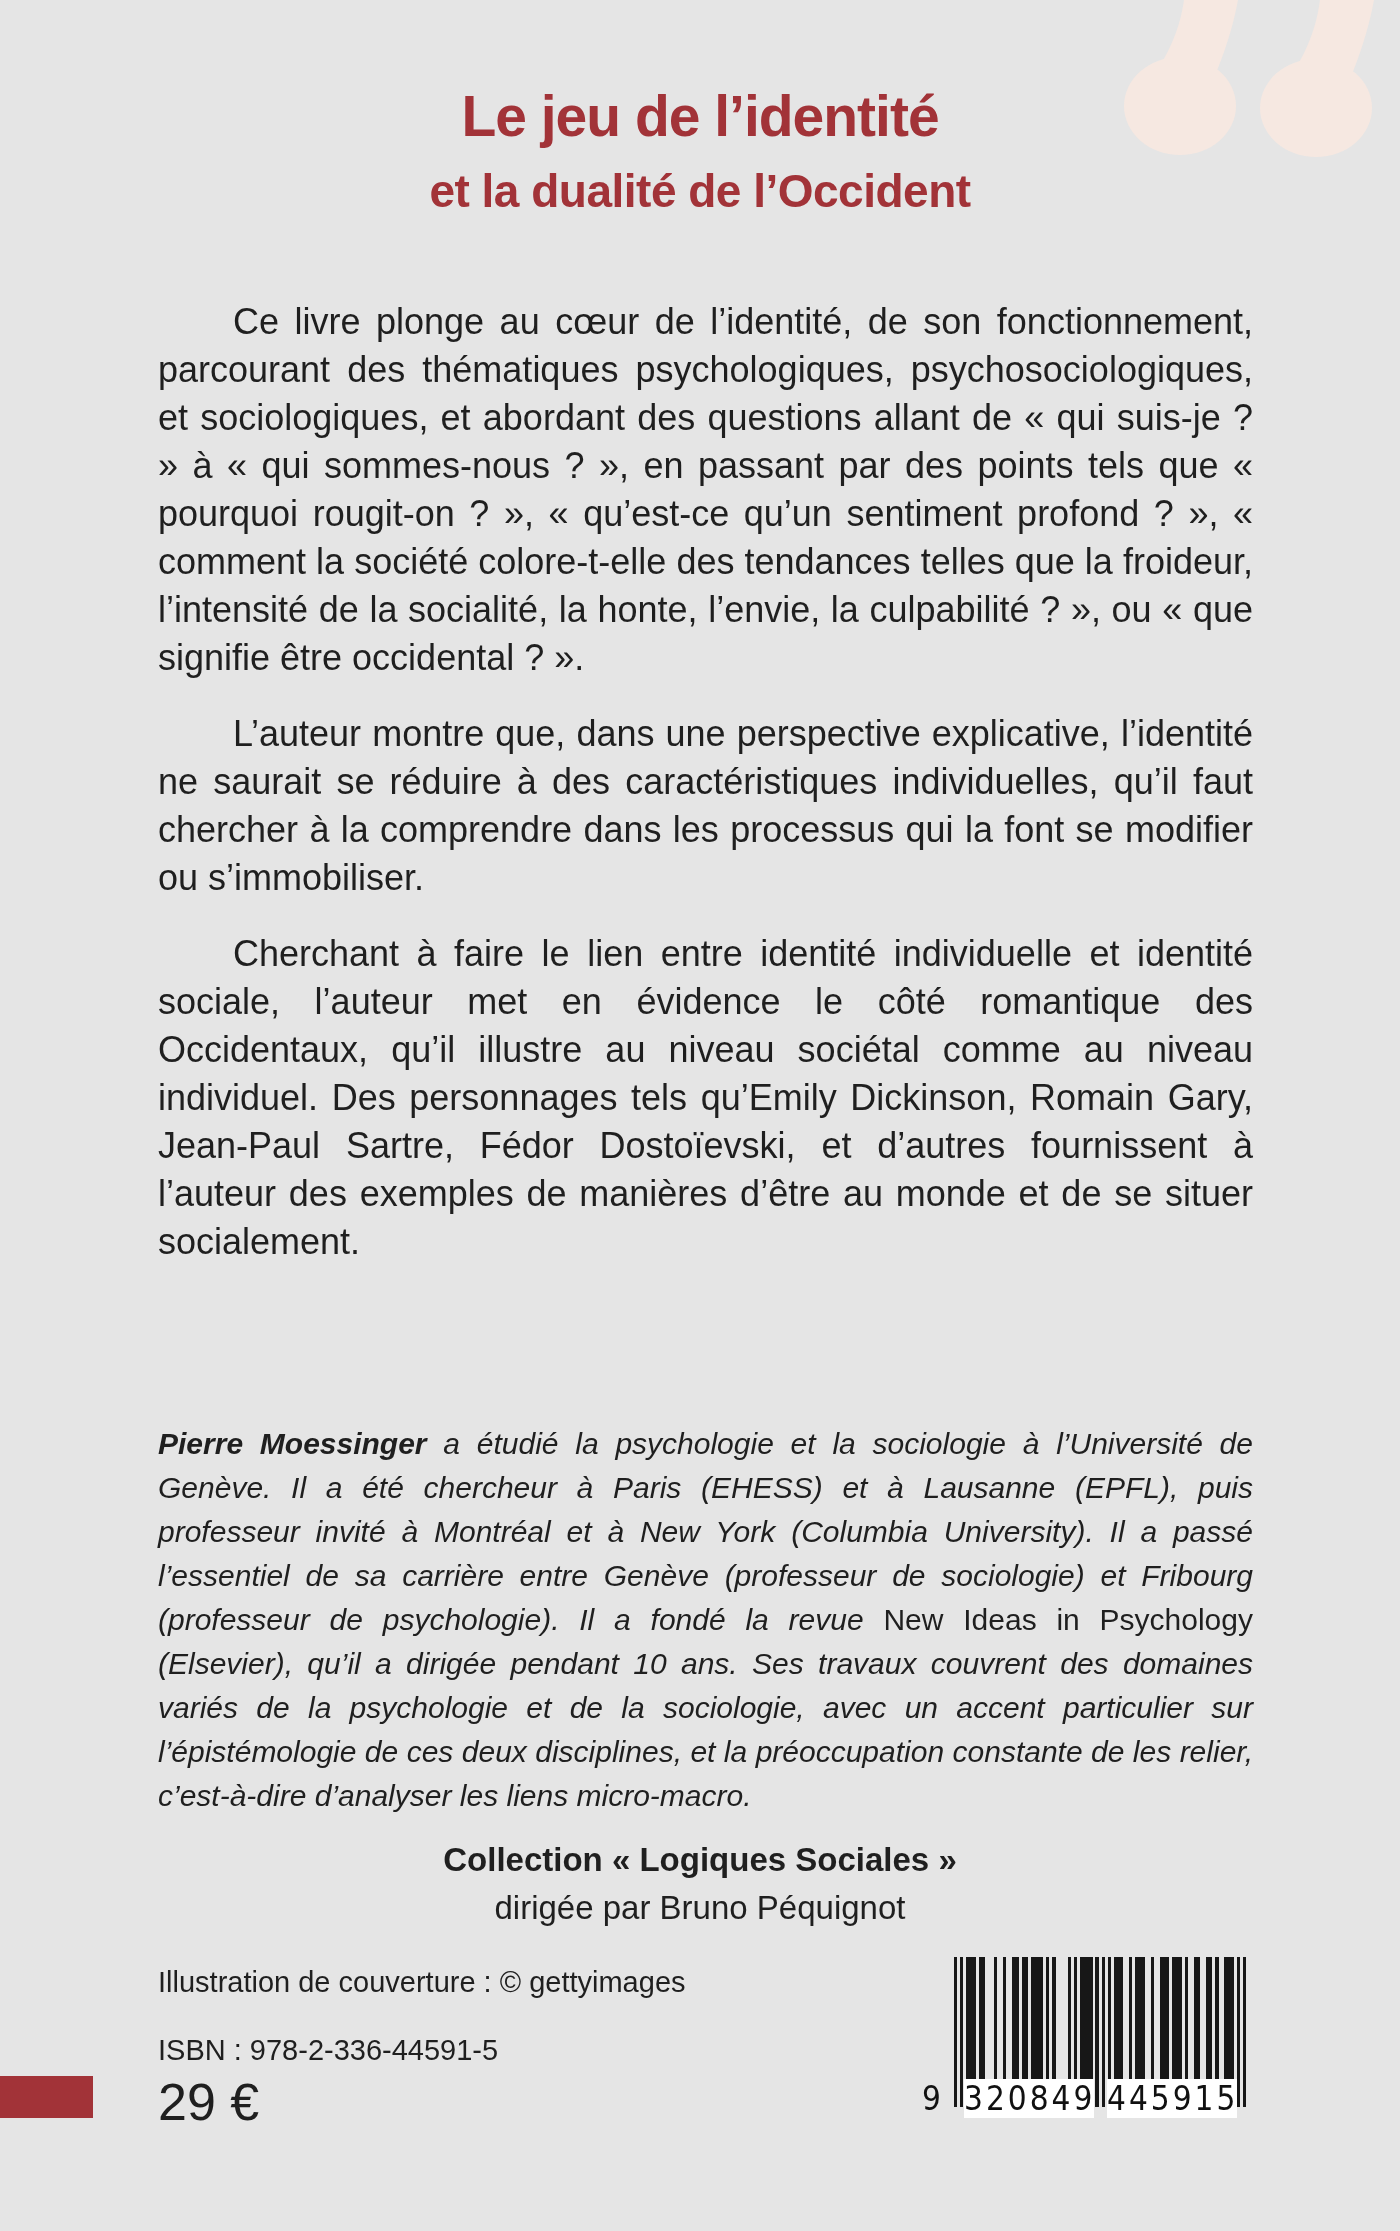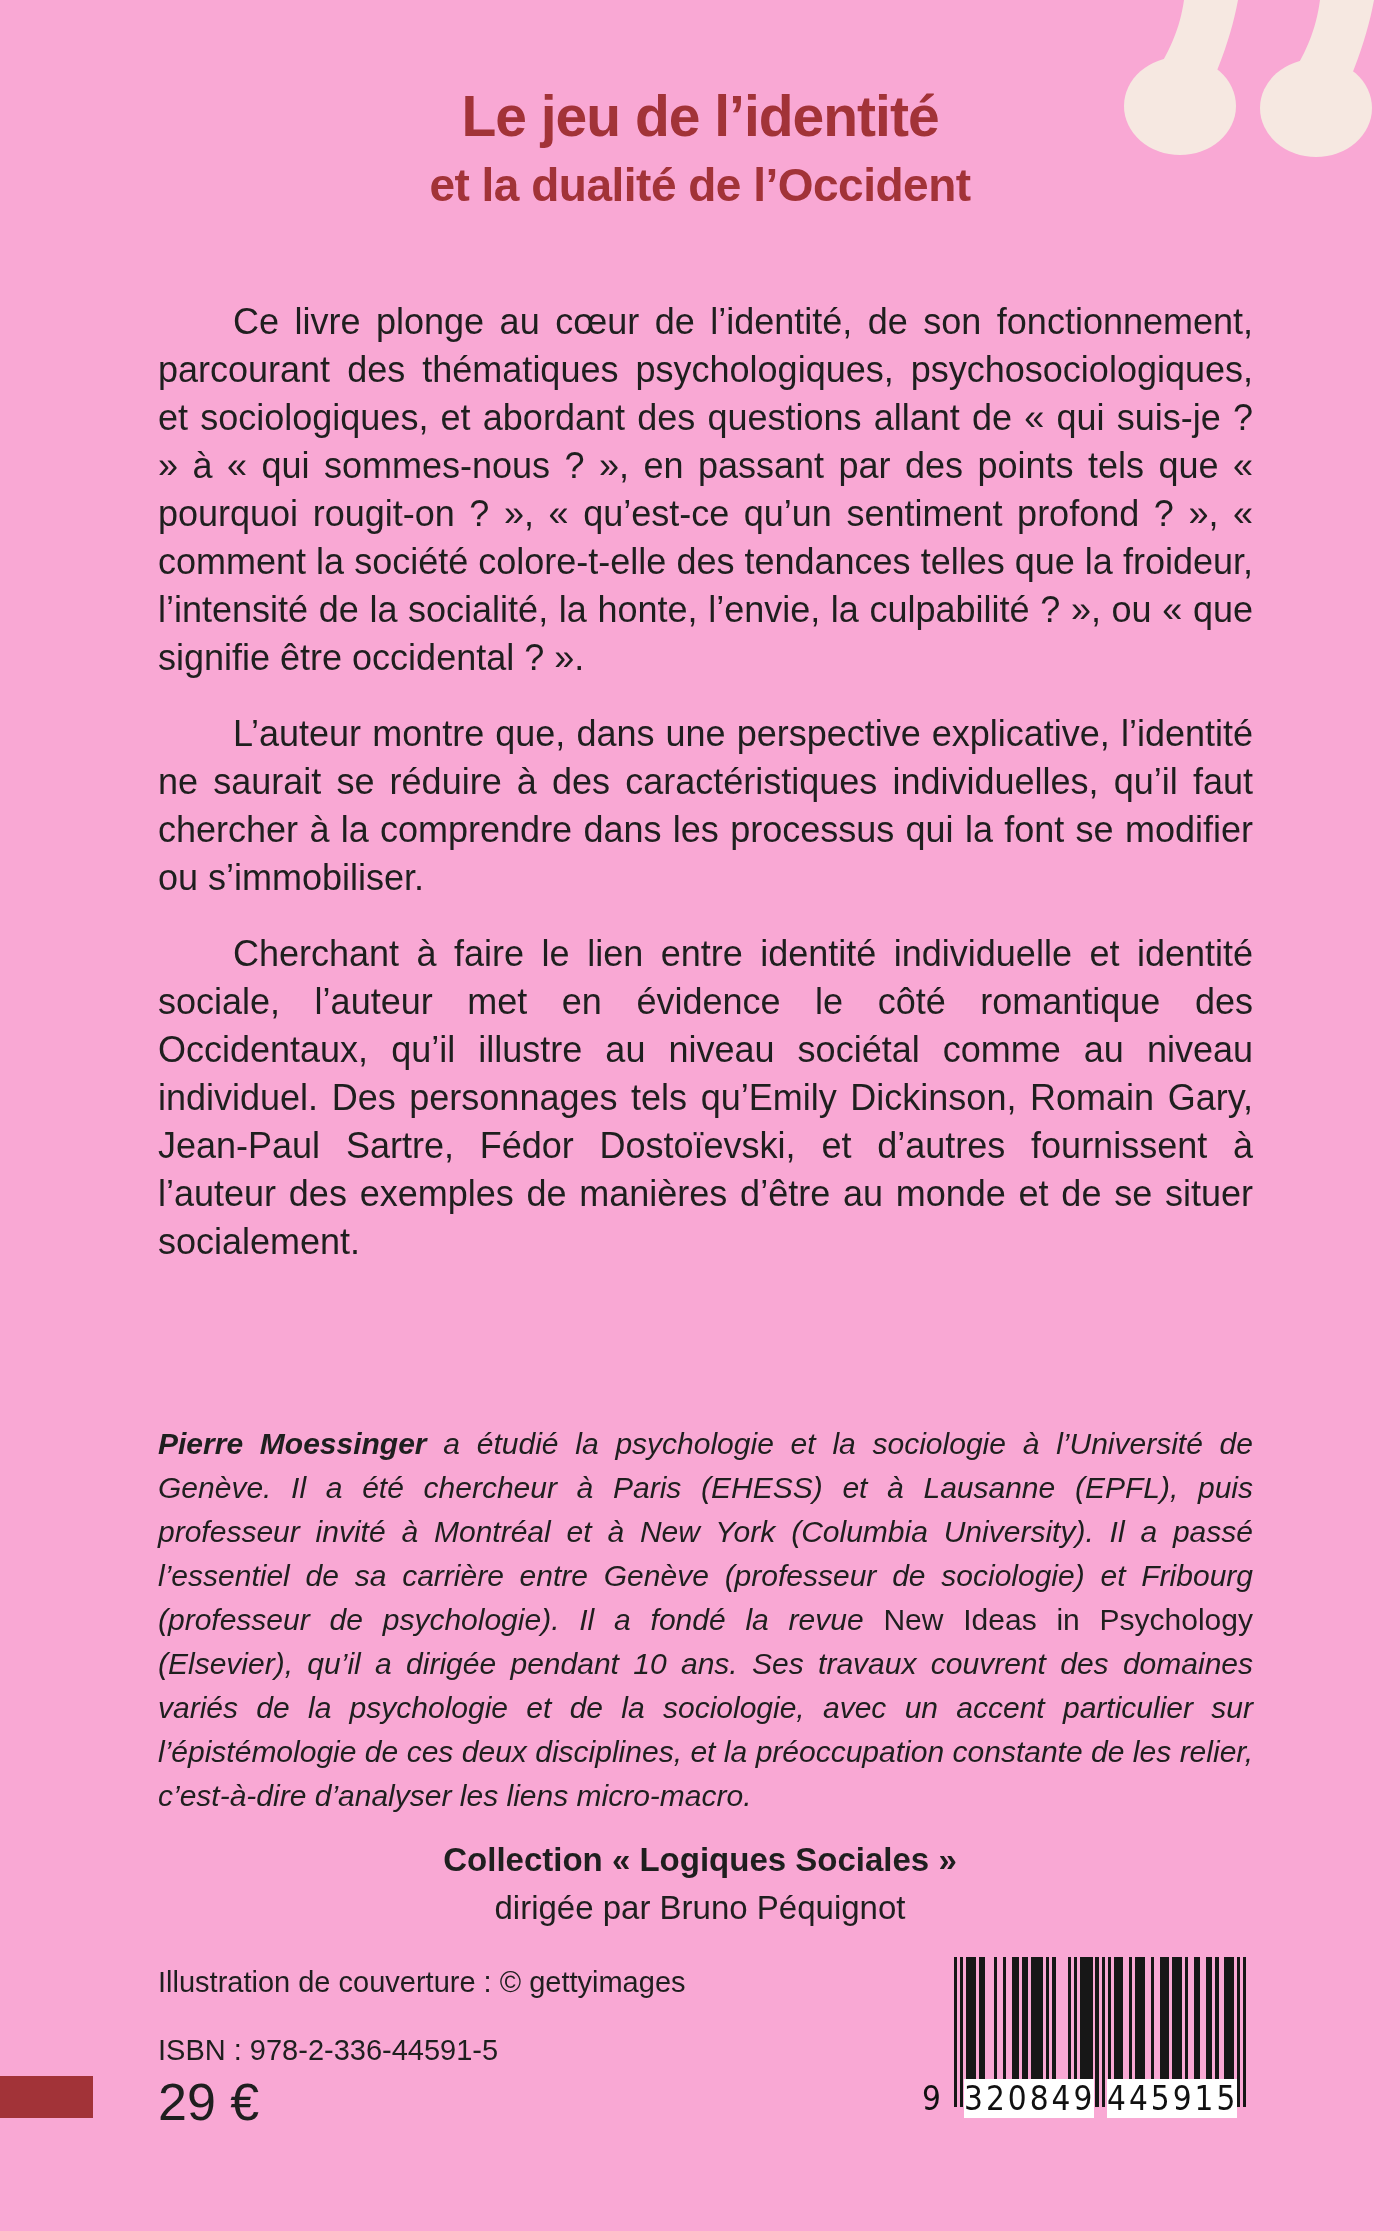--- a/index.html
+++ b/index.html
@@ -1,27 +1,27 @@
 <!DOCTYPE html>
 <html><head>
 <meta charset="utf-8">
 <style>
   html,body { margin:0; padding:0; background:#ffffff; }
   .page {
     position:relative; width:1400px; height:2231px;
-    background:#f9a8d4; overflow:hidden;
+    background:#e5e5e5; overflow:hidden;
     font-family:"Liberation Sans", sans-serif;
     font-stretch:condensed;
     --accent:#a23338; --text:#1f1f1f; --pink:#f6e8e1;
   }
   .quote-deco { position:absolute; left:1108px; top:0; width:286px; height:162px; }
   .title-block { position:absolute; top:86px; left:0; width:100%; text-align:center;
                  color:var(--accent); font-weight:bold; }
   .title-1 { font-size:57px; line-height:1.08; letter-spacing:-1px; }
-  .title-2 { font-size:46px; line-height:1.1; margin-top:12px; letter-spacing:-0.5px; }
+  .title-2 { font-size:46px; line-height:1.1; margin-top:18px; letter-spacing:-0.5px; }
   .synopsis { position:absolute; left:158px; top:298px; width:1095px;
               color:var(--text); font-size:36px; line-height:48px; text-align:justify; }
   .synopsis p { margin:0 0 28px 0; text-indent:75px; }
   .bio { position:absolute; left:158px; top:1422px; width:1095px; color:var(--text);
          font-size:30px; line-height:44px; font-style:italic; text-align:justify; }
   .bio .author { font-weight:bold;margin-top:36px; }
   .bio .journal { font-style:normal; }
   .collection { position:absolute; top:1836px; left:0; width:100%; text-align:center;
                 color:var(--text); font-size:33px; line-height:48px; }
   .collection .c1 { font-weight:bold; }

